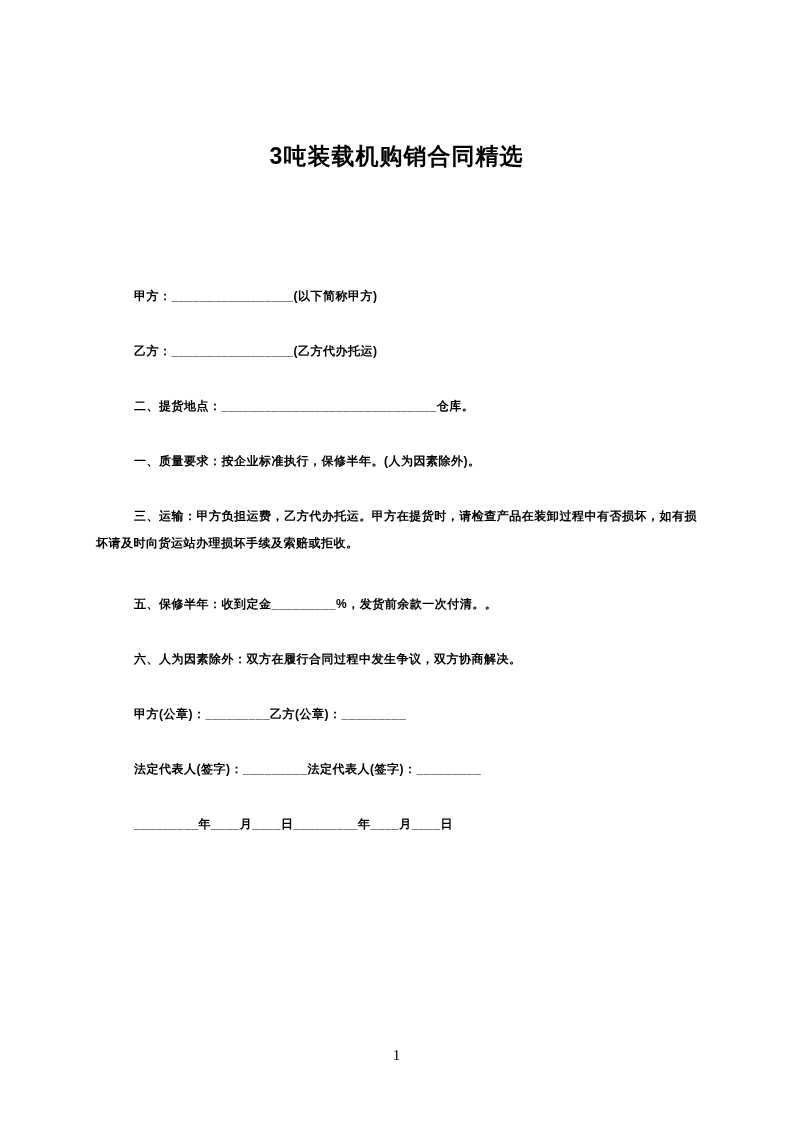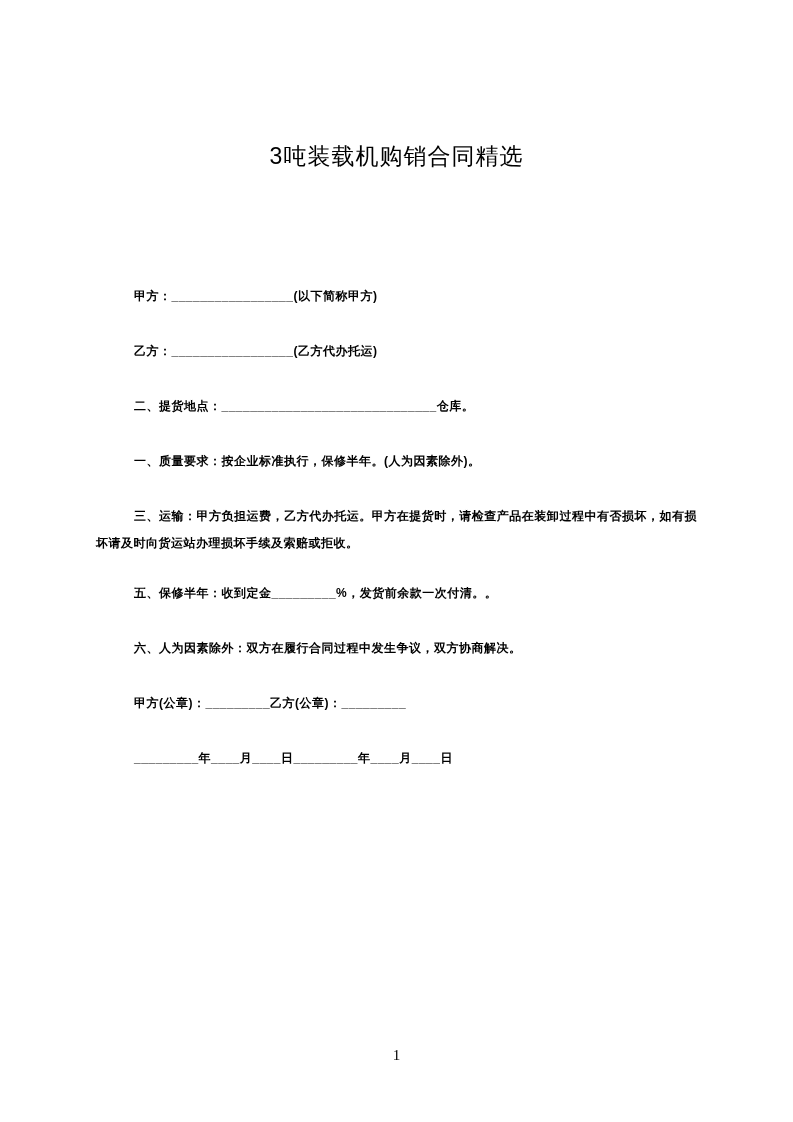--- a/index.html
+++ b/index.html
@@ -20,37 +20,37 @@
     position: absolute;
     left: 96px;
     top: 0;
     width: 601px;
   }
   .doc-title {
     margin: 0 0 111px 0;
     padding-top: 141px;
     font-size: 23px;
     line-height: 31px;
-    font-weight: 400;
+    font-weight: 700;
     text-align: center;
     letter-spacing: 1px;
     white-space: nowrap;
   }
   .para {
     margin: 0 0 28px 0;
     font-size: 12px;
     line-height: 27px;
     font-weight: 700;
     text-align: justify;
     text-indent: 38px;
     letter-spacing: 0.5px;
     word-break: break-all;
   }
   .para.two-line {
-    margin-bottom: 23px;
+    margin-bottom: 34px;
   }
   .page-number {
     position: absolute;
     left: 0;
     right: 0;
     top: 1046px;
     text-align: center;
     font-size: 15px;
     line-height: 18px;
     font-weight: 400;
@@ -65,17 +65,18 @@
     <h1 class="doc-title">3吨装载机购销合同精选</h1>
 
     <p class="para">甲方：_________________(以下简称甲方)</p>
     <p class="para">乙方：_________________(乙方代办托运)</p>
     <p class="para">二、提货地点：______________________________仓库。</p>
     <p class="para">一、质量要求：按企业标准执行，保修半年。(人为因素除外)。</p>
     <p class="para two-line">三、运输：甲方负担运费，乙方代办托运。甲方在提货时，请检查产品在装卸过程中有否损坏，如有损坏请及时向货运站办理损坏手续及索赔或拒收。</p>
     <p class="para">五、保修半年：收到定金_________%，发货前余款一次付清。。</p>
     <p class="para">六、人为因素除外：双方在履行合同过程中发生争议，双方协商解决。</p>
     <p class="para">甲方(公章)：_________乙方(公章)：_________</p>
+    <p class="para">法定代表人(签字)：_________法定代表人(签字)：_________</p>
     <p class="para">_________年____月____日_________年____月____日</p>
   </div>
 
   <div class="page-number">1</div>
 </div>
 
 </body></html>

